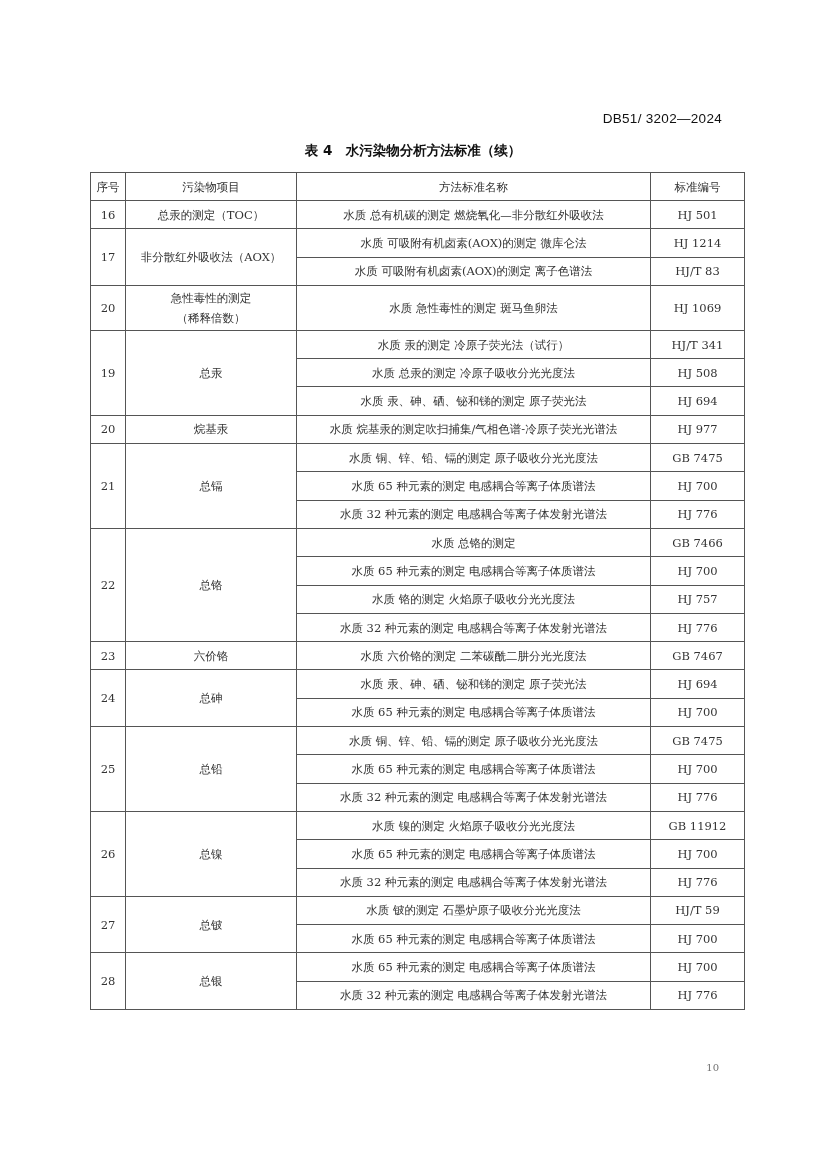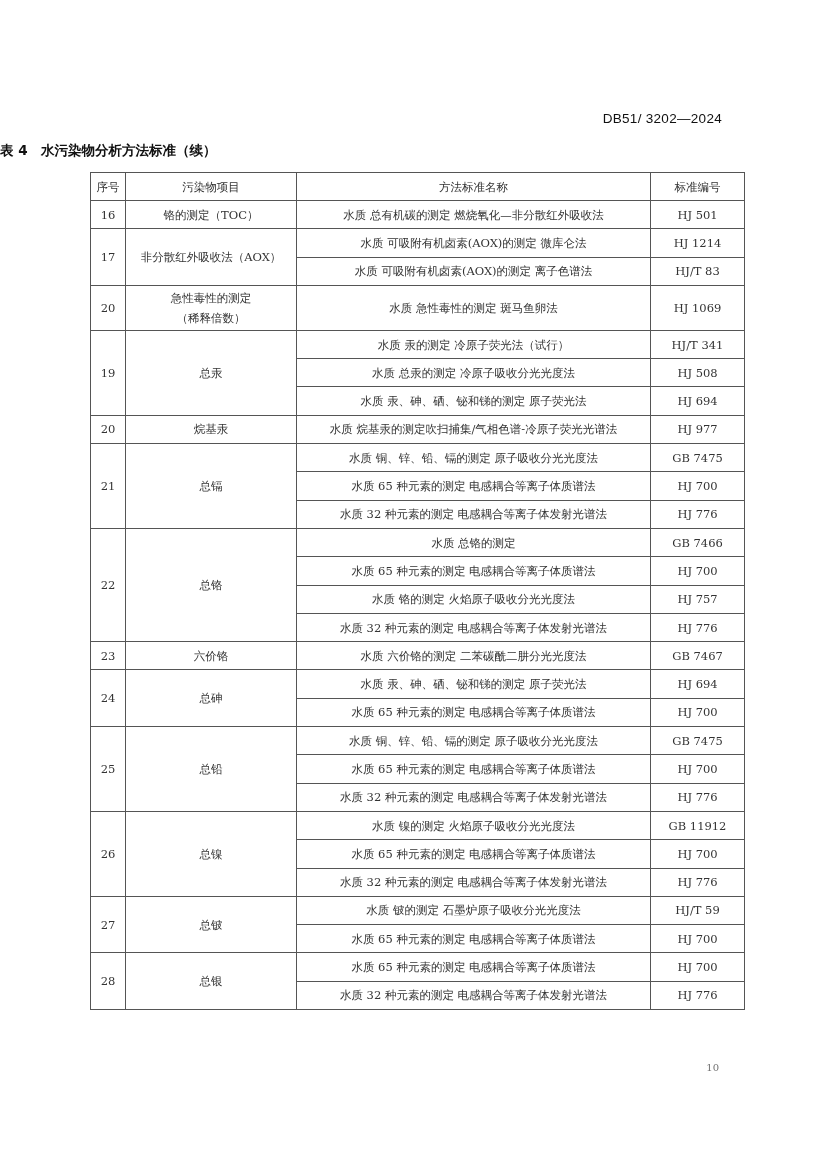--- a/index.html
+++ b/index.html
@@ -1,20 +1,20 @@
 <!DOCTYPE html>
 <html><head>
 <meta charset="utf-8">
 <style>
   html, body { margin:0; padding:0; background:#ffffff; }
   body { width:826px; height:1169px; position:relative; overflow:hidden;
          font-family: "DejaVu Serif", "Liberation Serif", serif; color:#222; }
   .doc-code { position:absolute; top:99px; right:104px; font-family:"Liberation Sans","DejaVu Sans",sans-serif;
               font-size:13.5px; letter-spacing:0.3px; color:#111;margin-top:12px; }
-  .table-title { position:absolute; top:142px; left:0; width:826px; text-align:left;
+  .table-title { position:absolute; top:142px; left:0; width:826px; text-align:center;
                  font-family:"DejaVu Sans","Liberation Sans",sans-serif; font-size:13.5px; font-weight:bold; color:#111; }
   table.std { position:absolute; left:90px; top:172px; width:654px; border-collapse:collapse;
               table-layout:fixed; font-size:11.5px; }
   table.std td, table.std th { border:1px solid #555; text-align:center; vertical-align:middle;
               padding:0 2px; height:27.3px; line-height:14px; font-weight:normal; color:#333; }
   table.std th { height:27px;margin-top:25px; }
   table.std td.tall { height:44px; }
   table.std tr.hdr th { border-bottom:1.5px solid #555; }
   table.std { border:1.5px solid #444; }
   .page-num { position:absolute; top:1062px; right:107px; font-size:10px; color:#737373; }
@@ -36,21 +36,21 @@
     <tr class="hdr">
       <th>序号</th>
       <th>污染物项目</th>
       <th>方法标准名称</th>
       <th>标准编号</th>
     </tr>
   </thead>
   <tbody id="tbody">
       <tr>
         <td rowspan="1">16</td>
-        <td rowspan="1">铬的测定（TOC）</td>
+        <td rowspan="1">总汞的测定（TOC）</td>
         <td>水质 总有机碳的测定 燃烧氧化—非分散红外吸收法</td>
         <td>HJ 501</td>
       </tr>
       <tr>
         <td rowspan="2">17</td>
         <td rowspan="2">非分散红外吸收法（AOX）</td>
         <td>水质 可吸附有机卤素(AOX)的测定 微库仑法</td>
         <td>HJ 1214</td>
       </tr>
       <tr>

